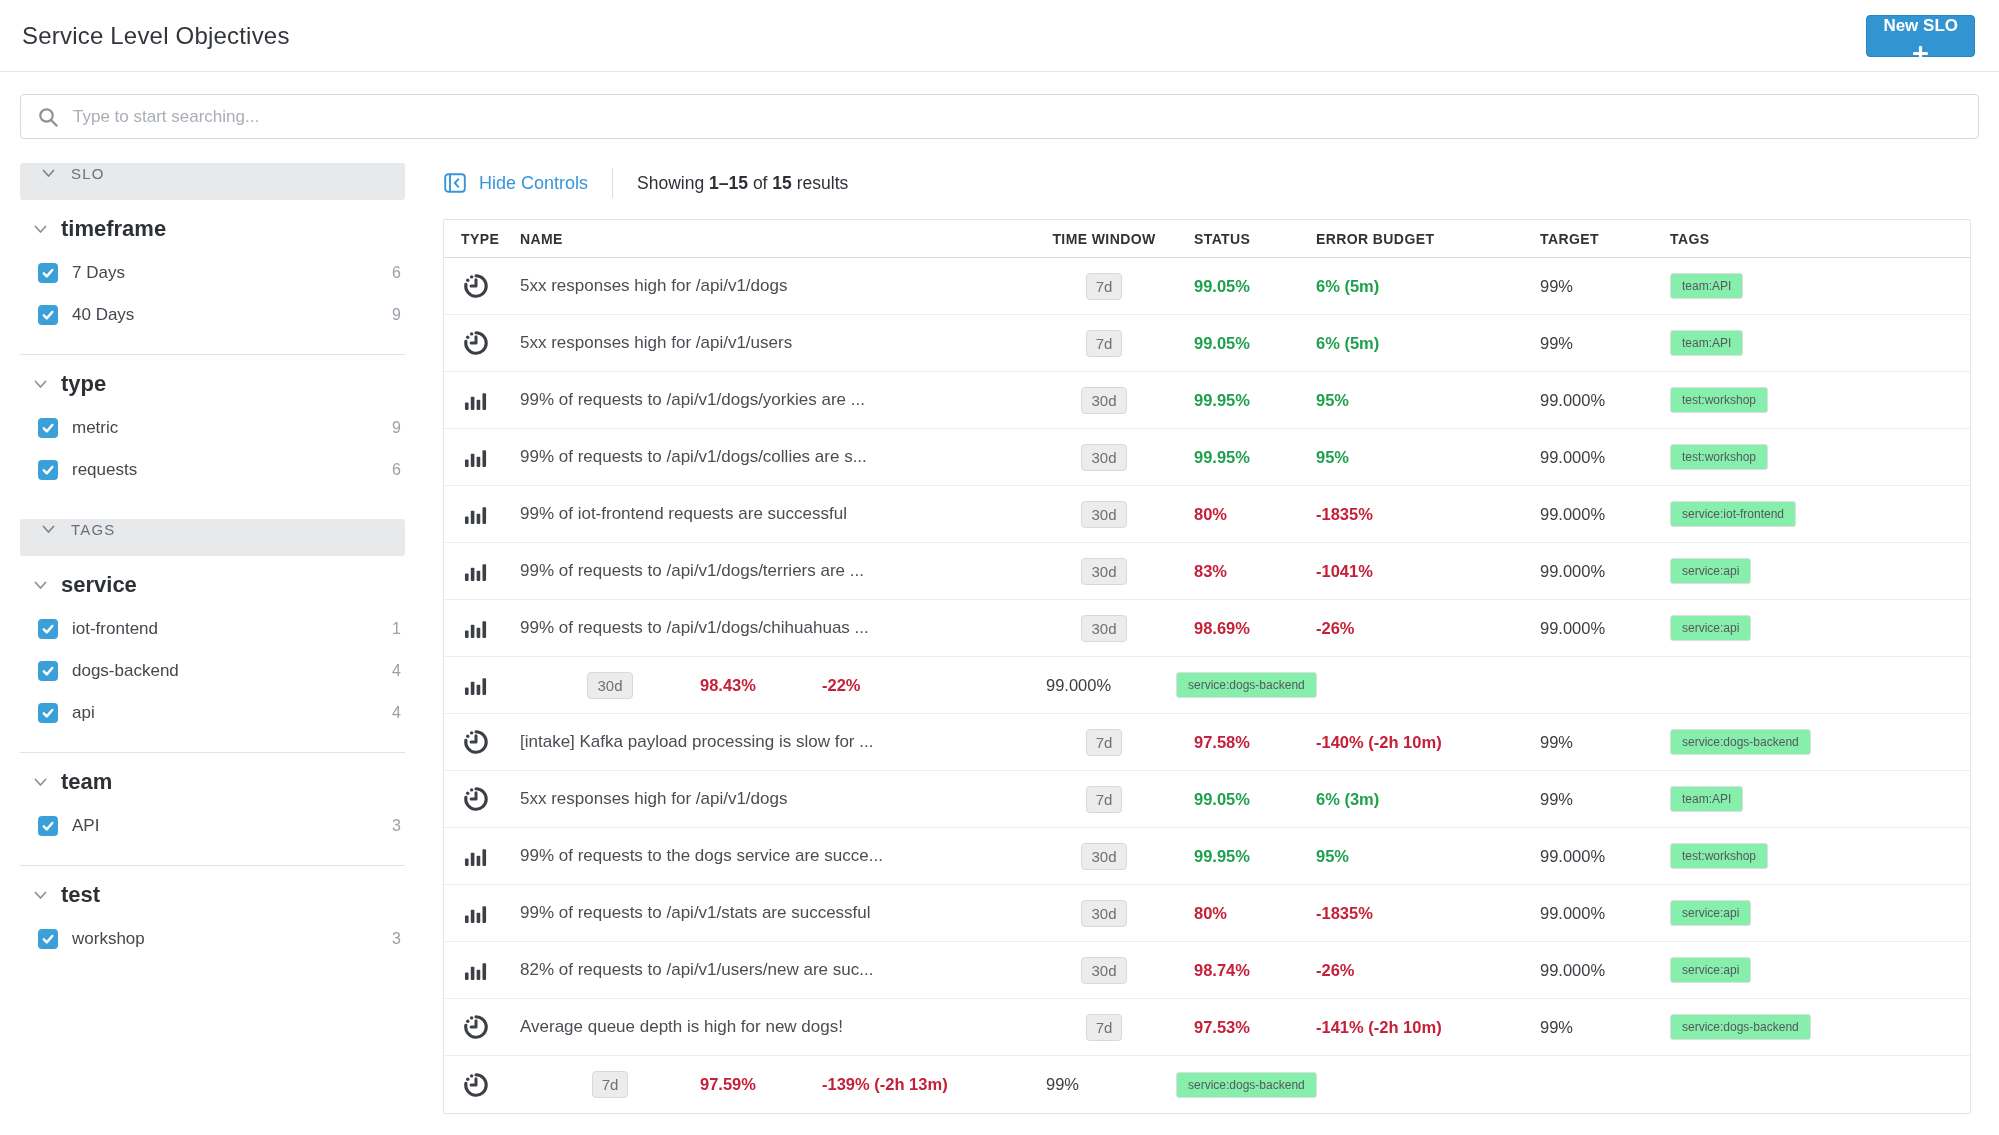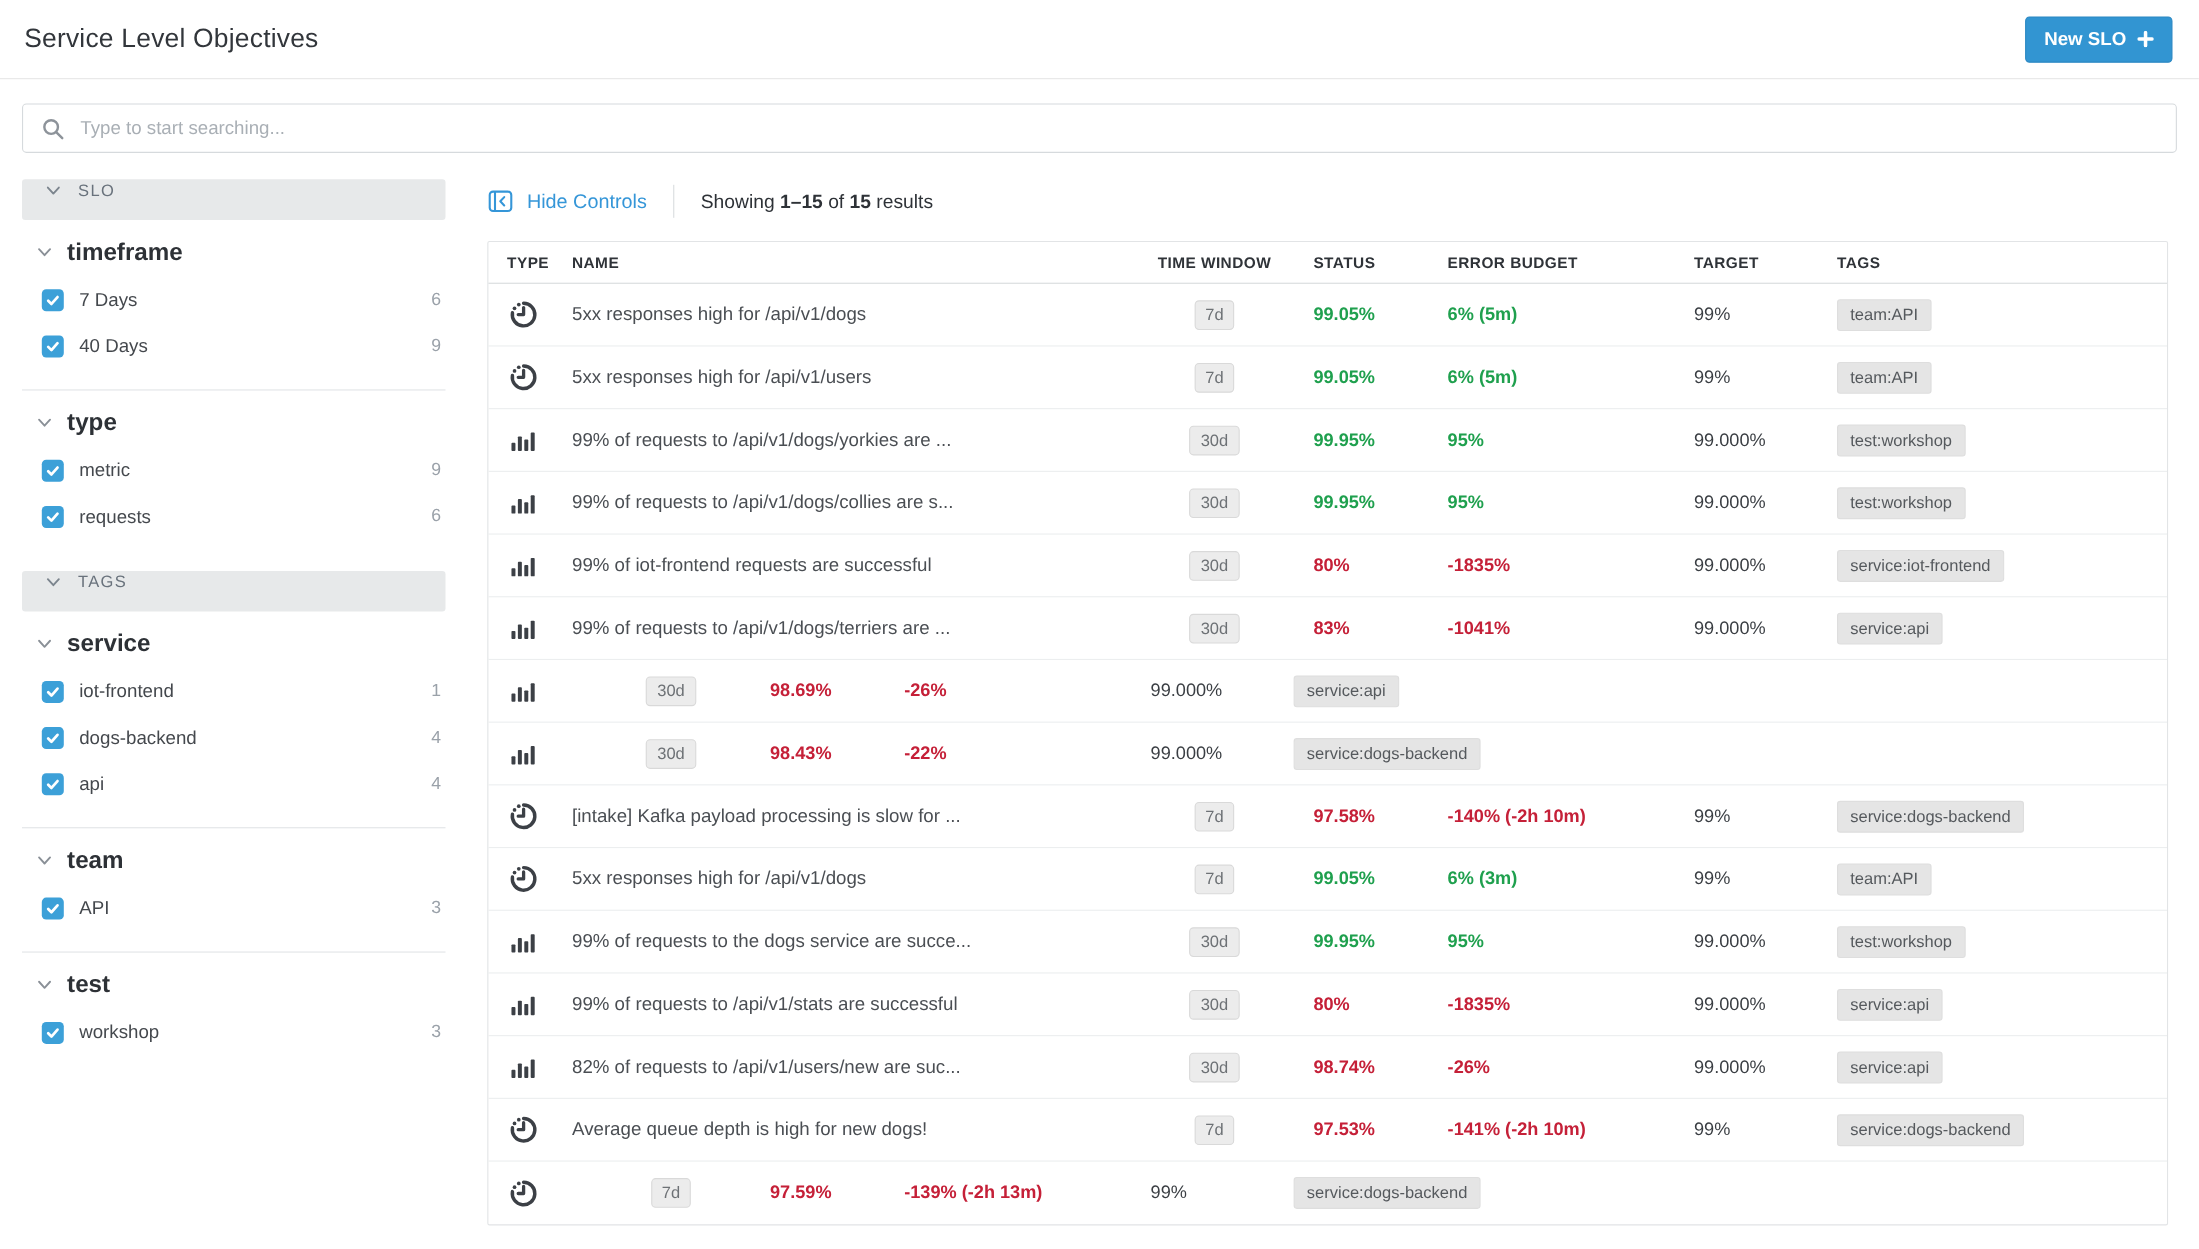--- a/index.html
+++ b/index.html
@@ -16,20 +16,21 @@
     height:72px; display:flex; align-items:center; justify-content:space-between;
     padding:0 24px 0 22px; border-bottom:1px solid #e7e7e7;
   }
   .page-title { font-size:24px; font-weight:400; color:#32363b; letter-spacing:.2px; }
   .new-slo-btn {
     display:flex; align-items:center; gap:10px;
     background:#3295d2; border:1px solid #2b87c2; border-radius:4px;
     color:#fff; font-size:17px; font-weight:600;
     height:42px; padding:0 16px; cursor:pointer;
     font-family:"Liberation Sans", sans-serif;
+    flex-direction:column;
   }
 
   
   .search-wrap { padding:22px 20px 24px 20px; }
   .search-box {
     position:relative; height:45px; border:1px solid #d6dadd; border-radius:4px;
     display:flex; align-items:center; background:#fff;
   }
   .search-box input {
     border:0; outline:0; flex:1; height:100%; font-size:17px; color:#444;
@@ -94,22 +95,22 @@
   .c-target { width:130px; font-size:16.5px; color:#3a3e43; }
   .c-tags   { width:300px; }
   .t-head .c-type { padding-left:17px; }
   .t-head .c-window { text-align:center; }
 
   .window-badge {
     display:inline-block; padding:4px 9px; background:#ececec;
     border:1px solid #d9d9d9; border-radius:4px; color:#6d7175; font-size:15px;
   }
   .tag-badge {
-    display:inline-block; padding:5px 11px; background:#e5e5e5;
-    border:1px solid #dedede; border-radius:3px; color:#55595d; font-size:15px;
+    display:inline-block; padding:5px 11px; background:#86efac;
+    border:1px solid #dedede; border-radius:3px; color:#55595d; font-size:12px;
     cursor:pointer;
   }
   .ok { color:#1fa04e; }
   .breach { color:#c52038; }
   .type-icon { display:flex; align-items:center; }
 </style>
 </head>
 <body>
 
 <div class="top-header">
@@ -458,20 +459,21 @@
 
       <span class="type-icon icon-metric" style="display: flex;">
         <svg width="28" height="28" viewBox="0 0 24 24">
           <rect x="3.4" y="14.2" width="3.1" height="6.3" rx="0.7" fill="#3c4046"></rect>
           <rect x="8.4" y="9.2" width="3.1" height="11.3" rx="0.7" fill="#3c4046"></rect>
           <rect x="13.4" y="11.7" width="3.1" height="8.8" rx="0.7" fill="#3c4046"></rect>
           <rect x="18.4" y="6.2" width="3.1" height="14.3" rx="0.7" fill="#3c4046"></rect>
         </svg>
       </span>
     </div>
+    <div class="cell c-name">99% of requests to /api/v1/dogs/chihuahuas ...</div>
     <div class="cell c-window"><span class="window-badge">30d</span></div>
     <div class="cell c-status breach">98.69%</div>
     <div class="cell c-budget breach">-26%</div>
     <div class="cell c-target">99.000%</div>
     <div class="cell c-tags"><span class="tag-badge">service:api</span></div>
   </div>
 
   <div class="t-row">
     <div class="cell c-type">
 

